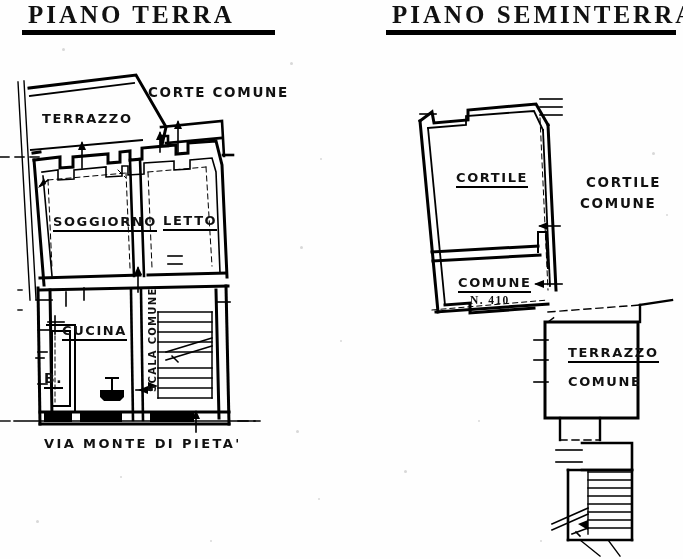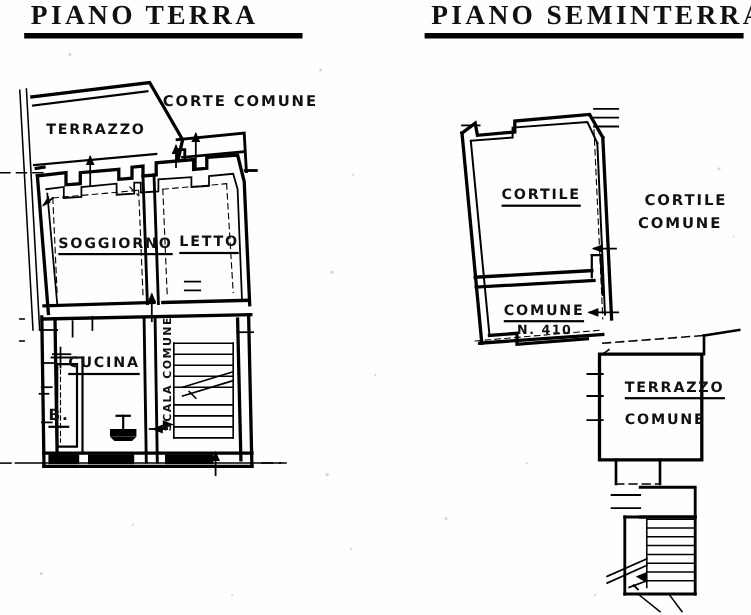--- a/index.html
+++ b/index.html
@@ -380,28 +380,29 @@
   <div class="lbl room u" style="left:53px; top:215px;">SOGGIORNO</div>
 
   <div class="lbl room u" style="left:163px; top:214px;">LETTO</div>
 
   <div class="lbl room u" style="left:62px; top:312px;margin-top:12px;">CUCINA</div>
 
   <div class="lbl room u" style="left:44px; top:371px; font-size:14px;">B.</div>
 
   <div class="lbl vert" style="left:148px; top:392px;">SCALA COMUNE</div>
 
+  <div class="lbl street" style="left:44px; top:437px;">VIA MONTE DI PIETA'</div>
 
   <div class="lbl room u" style="left:456px; top:171px;">CORTILE</div>
 
   <div class="lbl outside" style="left:586px; top:175px;">CORTILE</div>
   <div class="lbl outside" style="left:580px; top:196px;">COMUNE</div>
 
   <div class="lbl room u" style="left:458px; top:276px;">COMUNE</div>
-  <div class="lbl small" style="left:470px; top:294px;">N. 410</div>
+  <div class="lbl small" style="left:470px; top:294px;font-family:Liberation Serif, serif;">N. 410</div>
 
   <div class="lbl room u" style="left:568px; top:346px;">TERRAZZO</div>
   <div class="lbl room" style="left:568px; top:375px;">COMUNE</div>
 
   <div class="speck" style="left:62px;  top:48px;  width:3px; height:3px;"></div>
   <div class="speck" style="left:290px; top:62px;  width:3px; height:3px;"></div>
   <div class="speck" style="left:320px; top:158px; width:2px; height:2px;"></div>
   <div class="speck" style="left:300px; top:246px; width:3px; height:3px;"></div>
   <div class="speck" style="left:340px; top:340px; width:2px; height:2px;"></div>
   <div class="speck" style="left:296px; top:430px; width:3px; height:3px;"></div>

